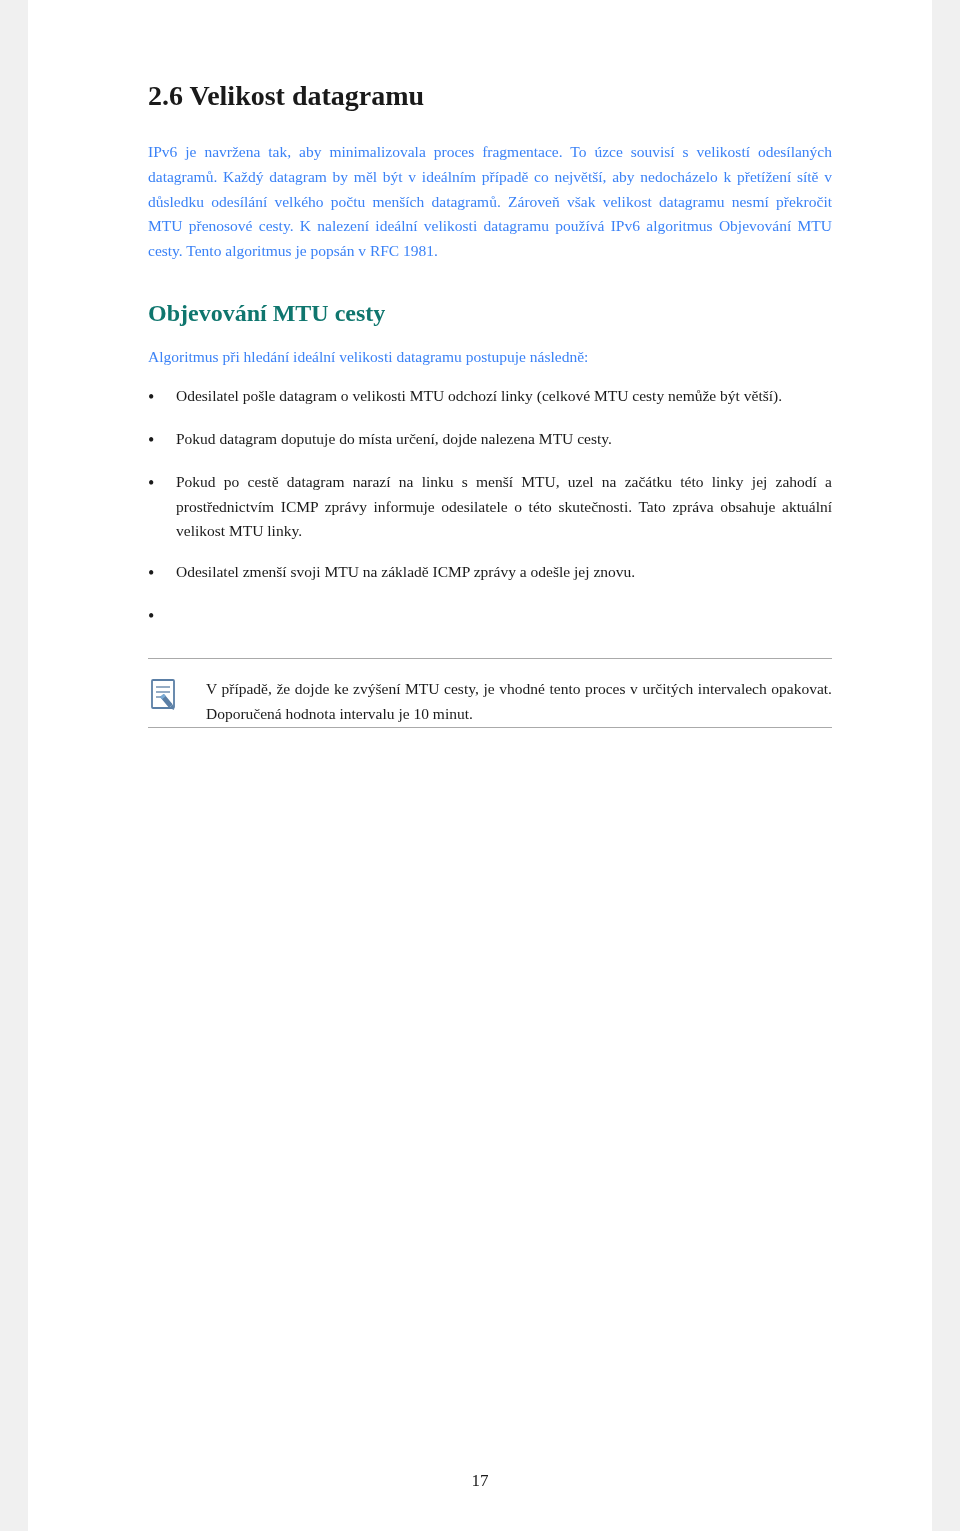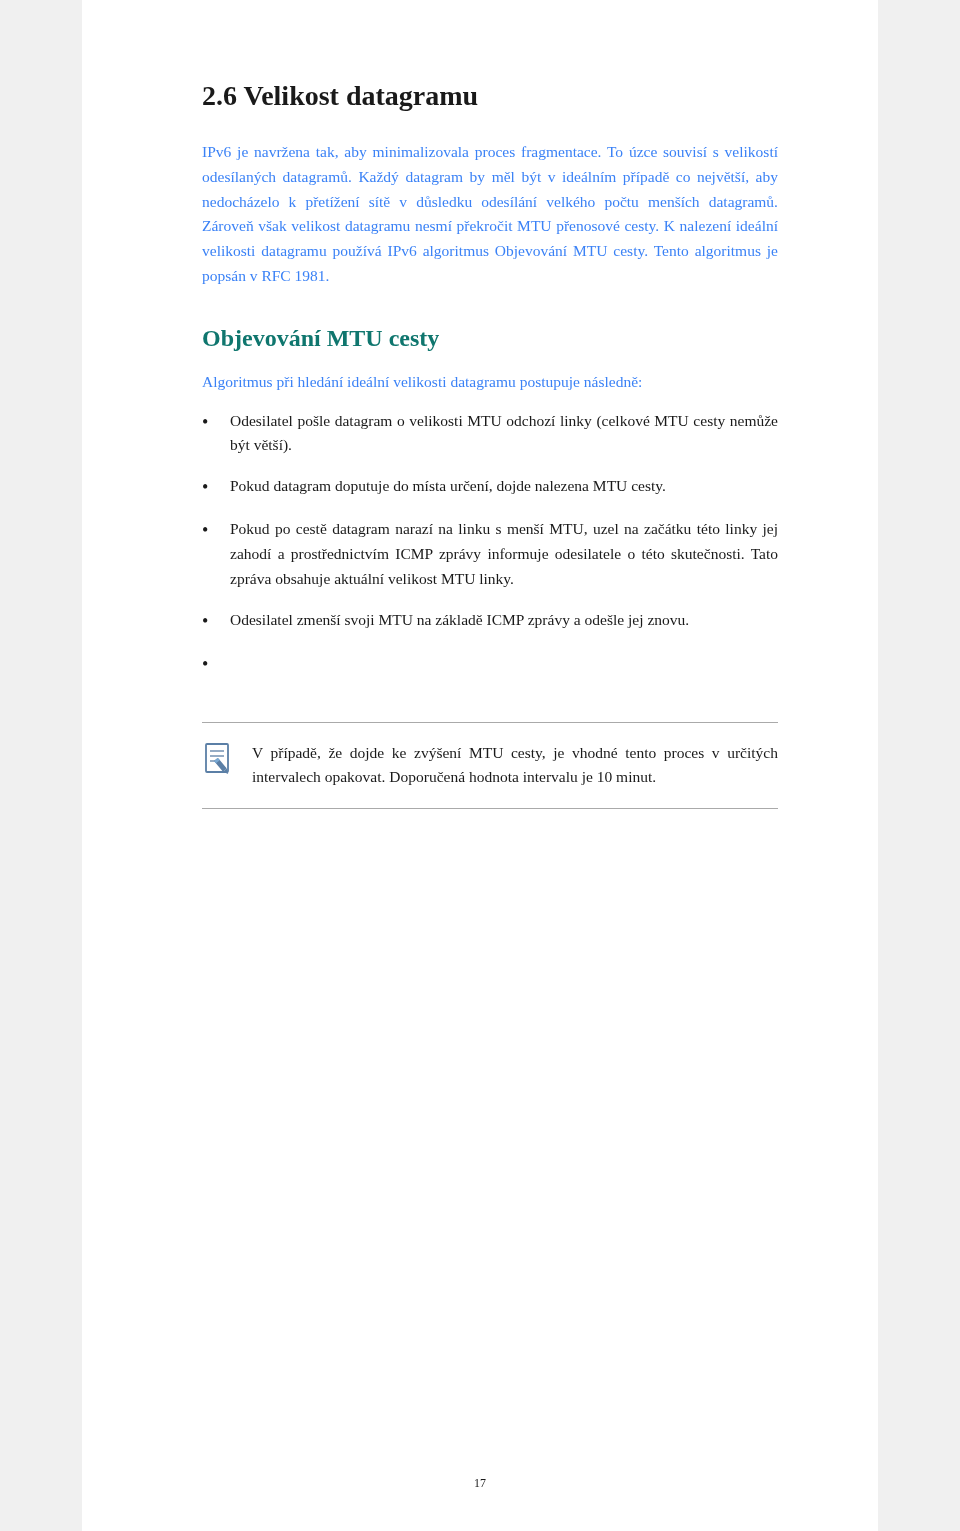--- a/index.html
+++ b/index.html
@@ -11,21 +11,21 @@
     body {
       background: #f0f0f0;
       display: flex;
       justify-content: center;
       align-items: flex-start;
       min-height: 100vh;
       font-family: "Times New Roman", Times, serif;
     }
 
     .page {
-      width: 796px;
+      width: 904px;
       min-height: 1531px;
       background: #ffffff;
       position: relative;
       padding: 80px 100px 80px 120px;
     }
 
     .section-title {
       font-size: 28px;
       font-weight: bold;
       color: #1a1a1a;
@@ -72,25 +72,25 @@
       min-width: 22px;
       font-size: 18px;
       line-height: 1.5;
       margin-right: 6px;
       display: inline-block;
     }
 
     .note-box {
       border-top: 1.5px solid #aaaaaa;
       border-bottom: 1.5px solid #aaaaaa;
-      padding: 18px 0 18px 0;
-      margin-top: 44px;
+      padding: 18px 0 0 0;
+      margin-top: 28px;
       display: flex;
       align-items: flex-start;
-      gap: 12px;
+      gap: 20px;
     }
 
     .note-icon {
       min-width: 38px;
       display: flex;
       align-items: flex-start;
       padding-top: 2px;
     }
 
     .note-icon svg {
@@ -105,21 +105,21 @@
       text-align: justify;
       font-family: "Times New Roman", Times, serif;
     }
 
     .page-number {
       position: absolute;
       bottom: 40px;
       left: 0;
       right: 0;
       text-align: center;
-      font-size: 12px;
+      font-size: 17px;
       color: #1a1a1a;
       font-family: "Times New Roman", Times, serif;
     }
   </style>
 </head>
 <body>
 
 <div class="page">
 
   <h1 class="section-title">2.6  Velikost datagramu</h1>

